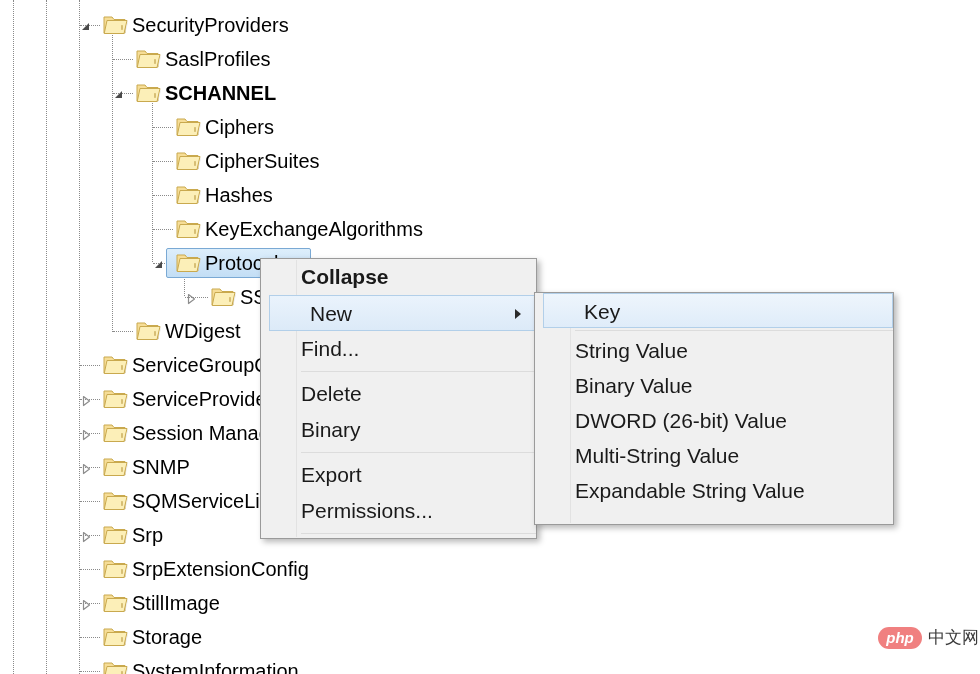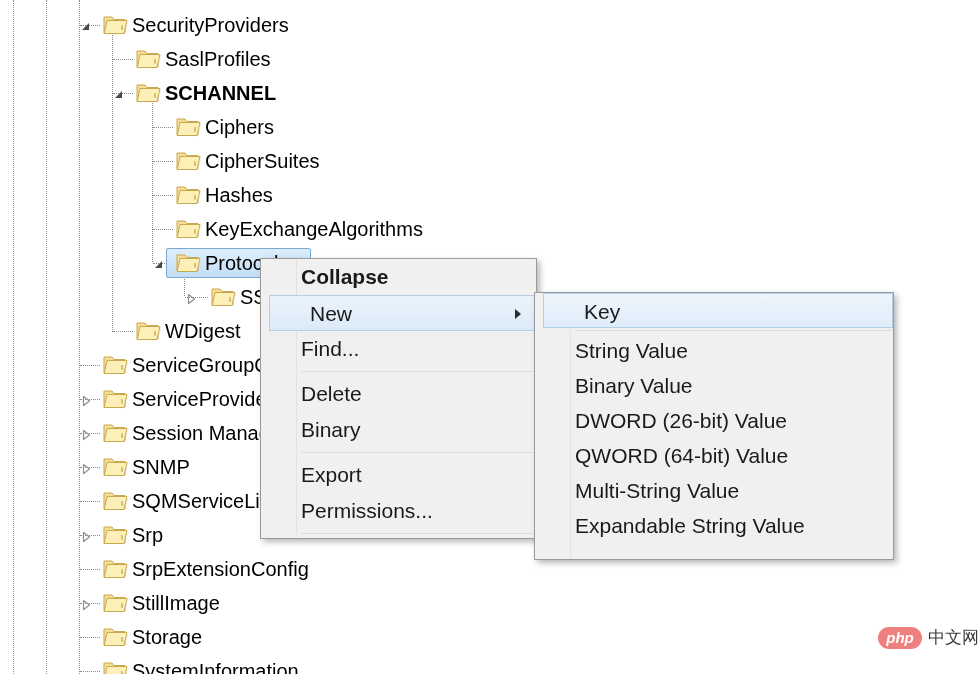--- a/index.html
+++ b/index.html
@@ -524,21 +524,20 @@
 </div>
 
 <div id="submenu">
   <div class="gutter"></div>
   <div id="submenu-items">
       <div class="menu-item highlighted"><span>Key</span></div>
       <div class="menu-sep"></div>
       <div class="menu-item"><span>String Value</span></div>
       <div class="menu-item"><span>Binary Value</span></div>
       <div class="menu-item"><span>DWORD (26-bit) Value</span></div>
-      <div class="menu-item"><span>QWORD (64-bit) Value</span></div>
       <div class="menu-item"><span>Multi-String Value</span></div>
       <div class="menu-item"><span>Expandable String Value</span></div>
     </div>
 </div>
 
 <div id="watermark">
   <div class="php-oval">php</div>
   <div class="cn-text">中文网</div>
 </div>
 

